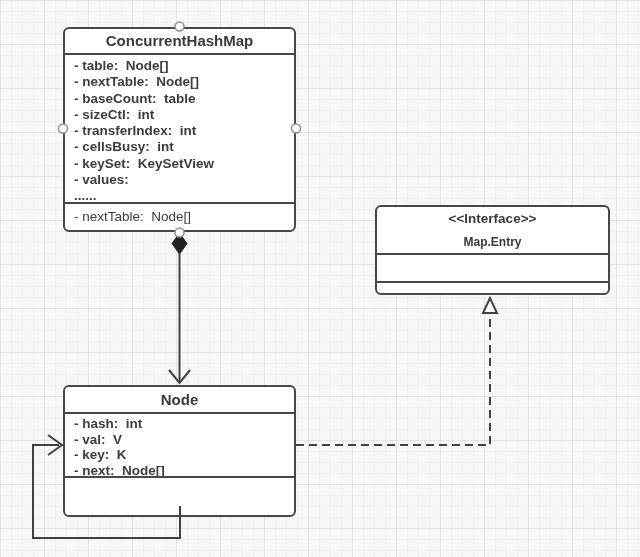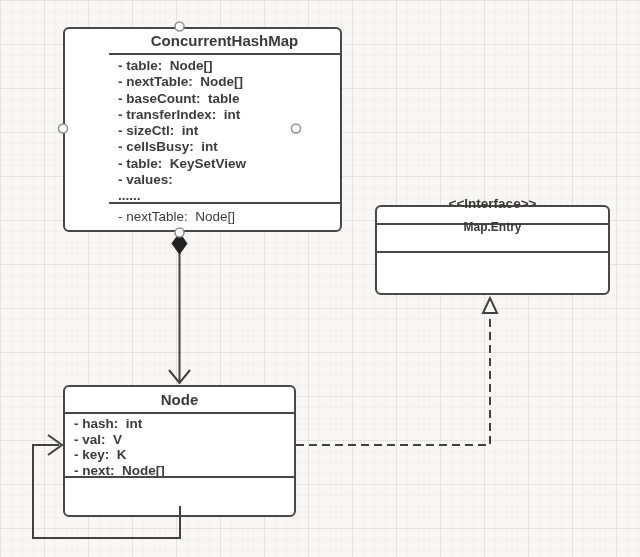--- a/index.html
+++ b/index.html
@@ -48,30 +48,30 @@
     overflow: hidden;
   }
   .uml-section.bordered { border-bottom: 2px solid #484848; font-weight: bold; }
   .attr-row {
     font-size: 13.5px;
     white-space: pre;
     color: #3c3c3c;
   }
 
   
-  #box-chm { left: 63px; top: 27px; width: 279px; height: 205px; padding-left: 44px; }
+  #box-chm { left: 63px; top: 27px; width: 233px; height: 205px; }
   #box-chm .uml-header { height: 26px; font-size: 15px; }
   #box-chm .attrs { height: 149px; padding: 3px 0 0 9px; }
   #box-chm .attrs .attr-row { line-height: 16.3px; }
   #box-chm .extra { padding: 4px 0 0 9px; }
   #box-chm .extra .attr-row { line-height: 17px; }
 
   
   #box-mapentry { left: 375px; top: 205px; width: 235px; height: 90px; }
-  #box-mapentry .uml-header { height: 18px; font-size: 13.5px; gap: 10px; }
+  #box-mapentry .uml-header { height: 48px; font-size: 13.5px; gap: 10px; }
   #box-mapentry .uml-header .iface-name { font-size: 12px; }
   #box-mapentry .sec-mid { height: 28px; }
   #box-mapentry .sec-bot { flex: 1 1 auto; }
 
   
   #box-node { left: 63px; top: 385px; width: 233px; height: 132px; }
   #box-node .uml-header { height: 27px; font-size: 15px; }
   #box-node .attrs { height: 64px; padding: 2px 0 0 9px; }
   #box-node .attrs .attr-row { line-height: 15.6px; }
   #box-node .sec-bot { flex: 1 1 auto; }
@@ -87,24 +87,24 @@
 <body>
 
 <div class="canvas">
 
   <div class="uml-class" id="box-chm">
     <div class="uml-header">ConcurrentHashMap</div>
     <div class="uml-section bordered attrs">
         <div class="attr-row">- table:  Node[]</div>
         <div class="attr-row">- nextTable:  Node[]</div>
         <div class="attr-row">- baseCount:  table</div>
+        <div class="attr-row">- sizeCtl:  int</div>
         <div class="attr-row">- transferIndex:  int</div>
-        <div class="attr-row">- sizeCtl:  int</div>
         <div class="attr-row">- cellsBusy:  int</div>
-        <div class="attr-row">- table:  KeySetView</div>
+        <div class="attr-row">- keySet:  KeySetView</div>
         <div class="attr-row">- values:</div>
         <div class="attr-row">......</div>
       </div>
     <div class="uml-section extra">
         <div class="attr-row">- nextTable:  Node[]</div>
       </div>
   </div>
 
   <div class="uml-class" id="box-mapentry">
     <div class="uml-header">

